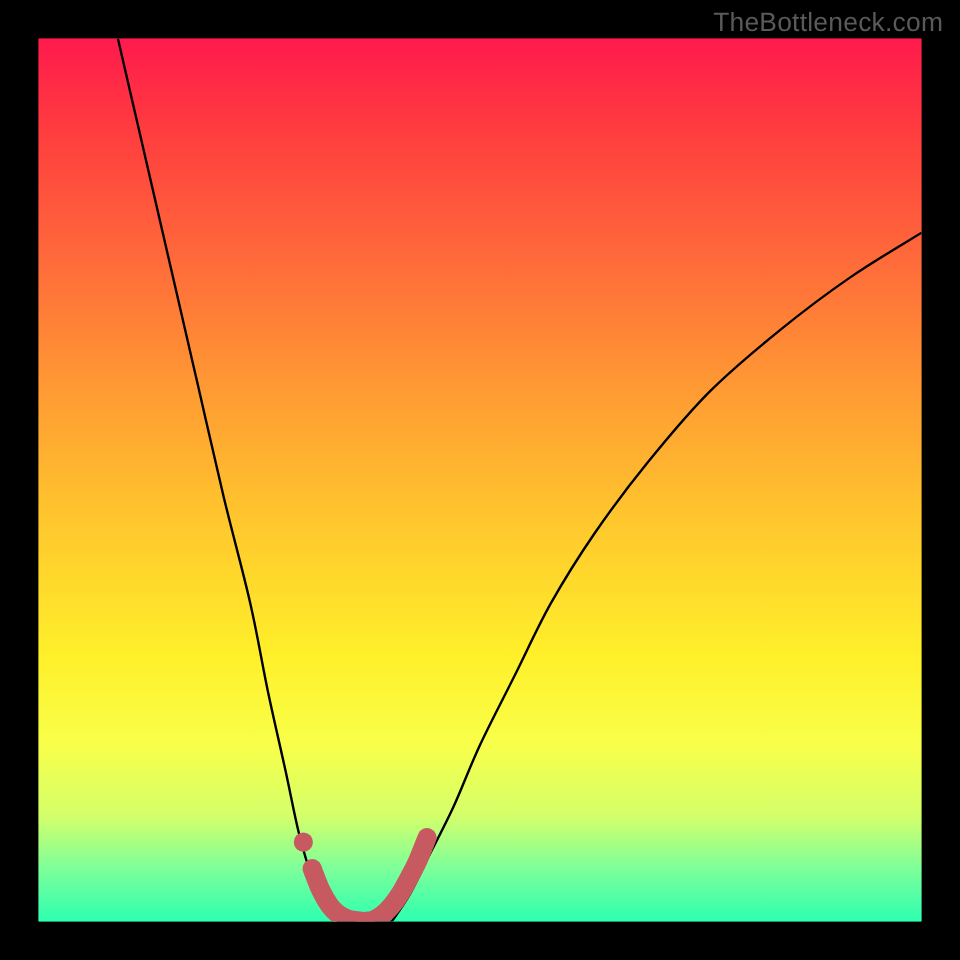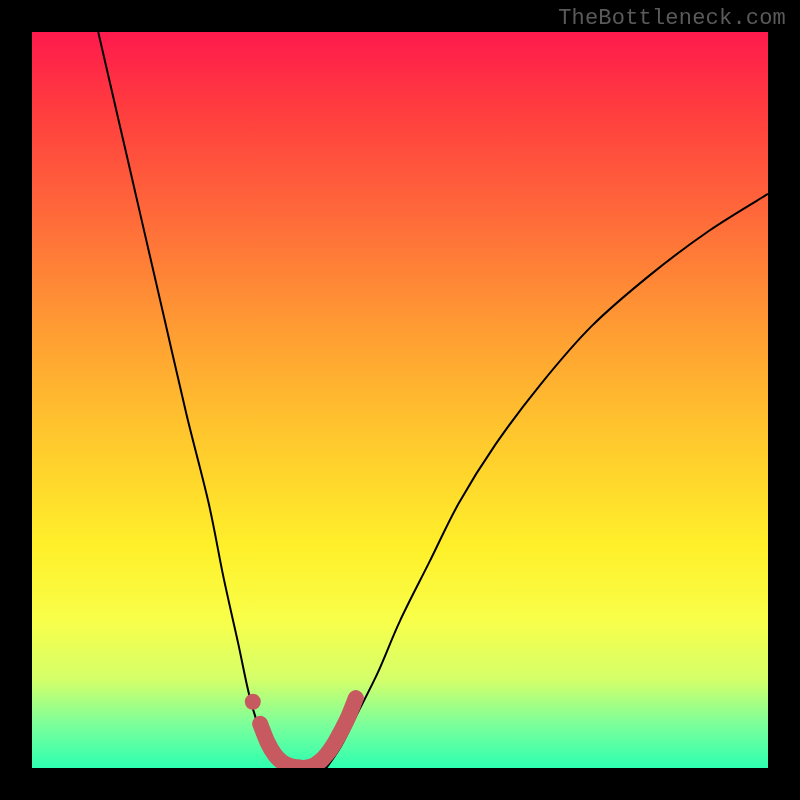--- a/index.html
+++ b/index.html
@@ -11,21 +11,20 @@
     overflow: hidden;
     font-family: Arial, Helvetica, sans-serif;
   }
   .frame {
     position: absolute;
     left: 0;
     top: 0;
     width: 800px;
     height: 800px;
     background: #000;
-    font-family: Liberation Mono, monospace;
   }
   .plot {
     position: absolute;
     left: 32px;
     top: 32px;
     width: 736px;
     height: 736px;
     background: linear-gradient(to bottom,
       #ff1a4d 0%,
       #ff3b3f 10%,

